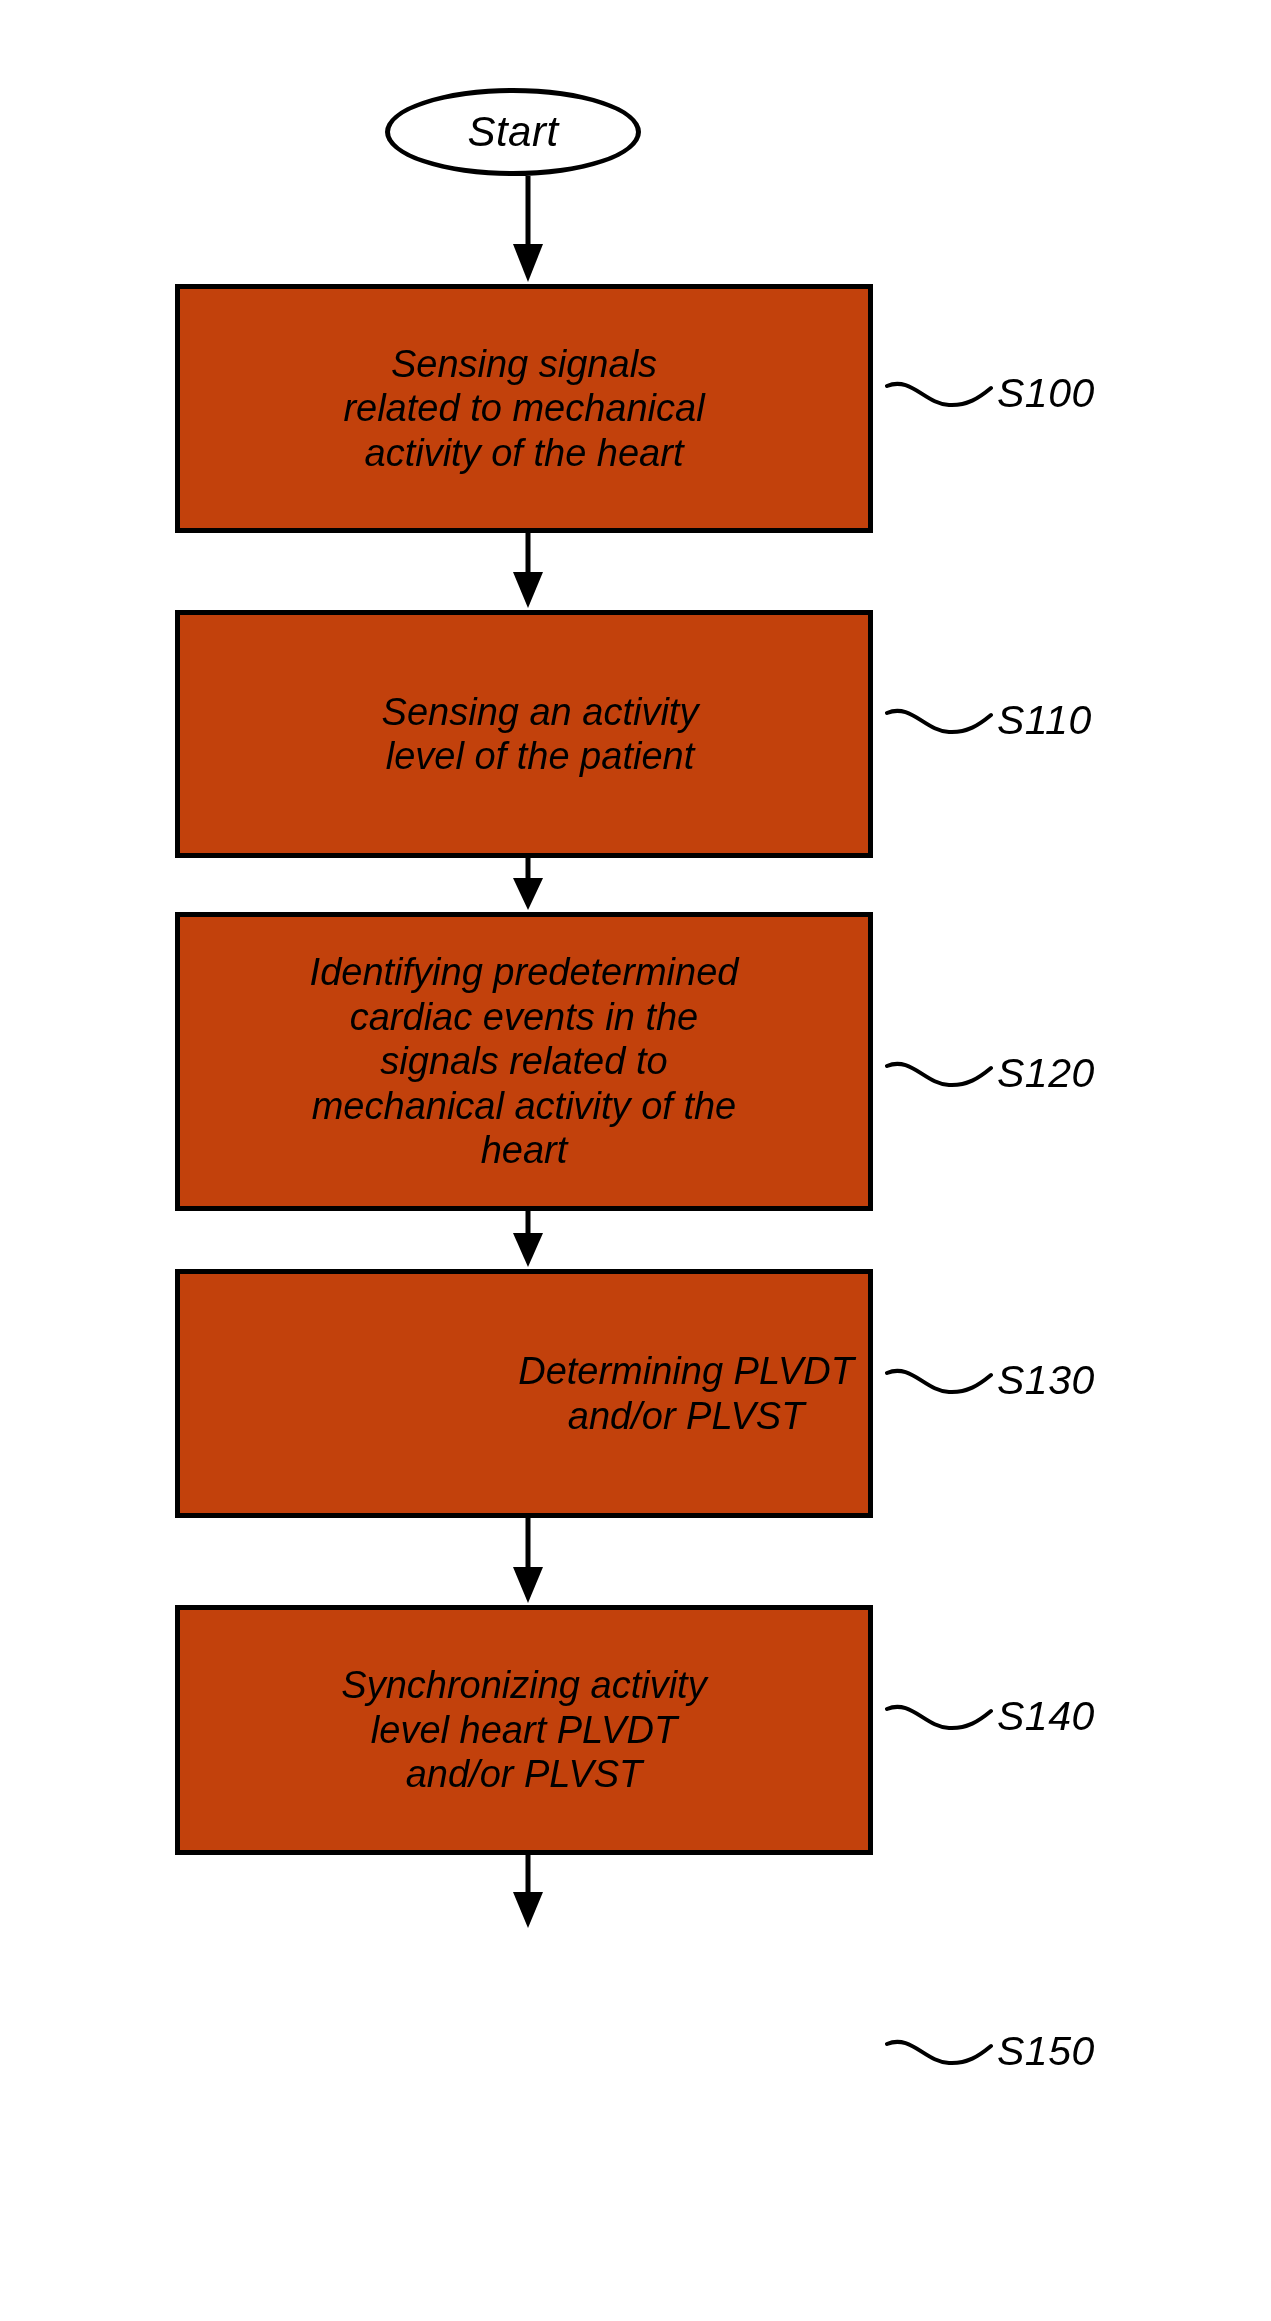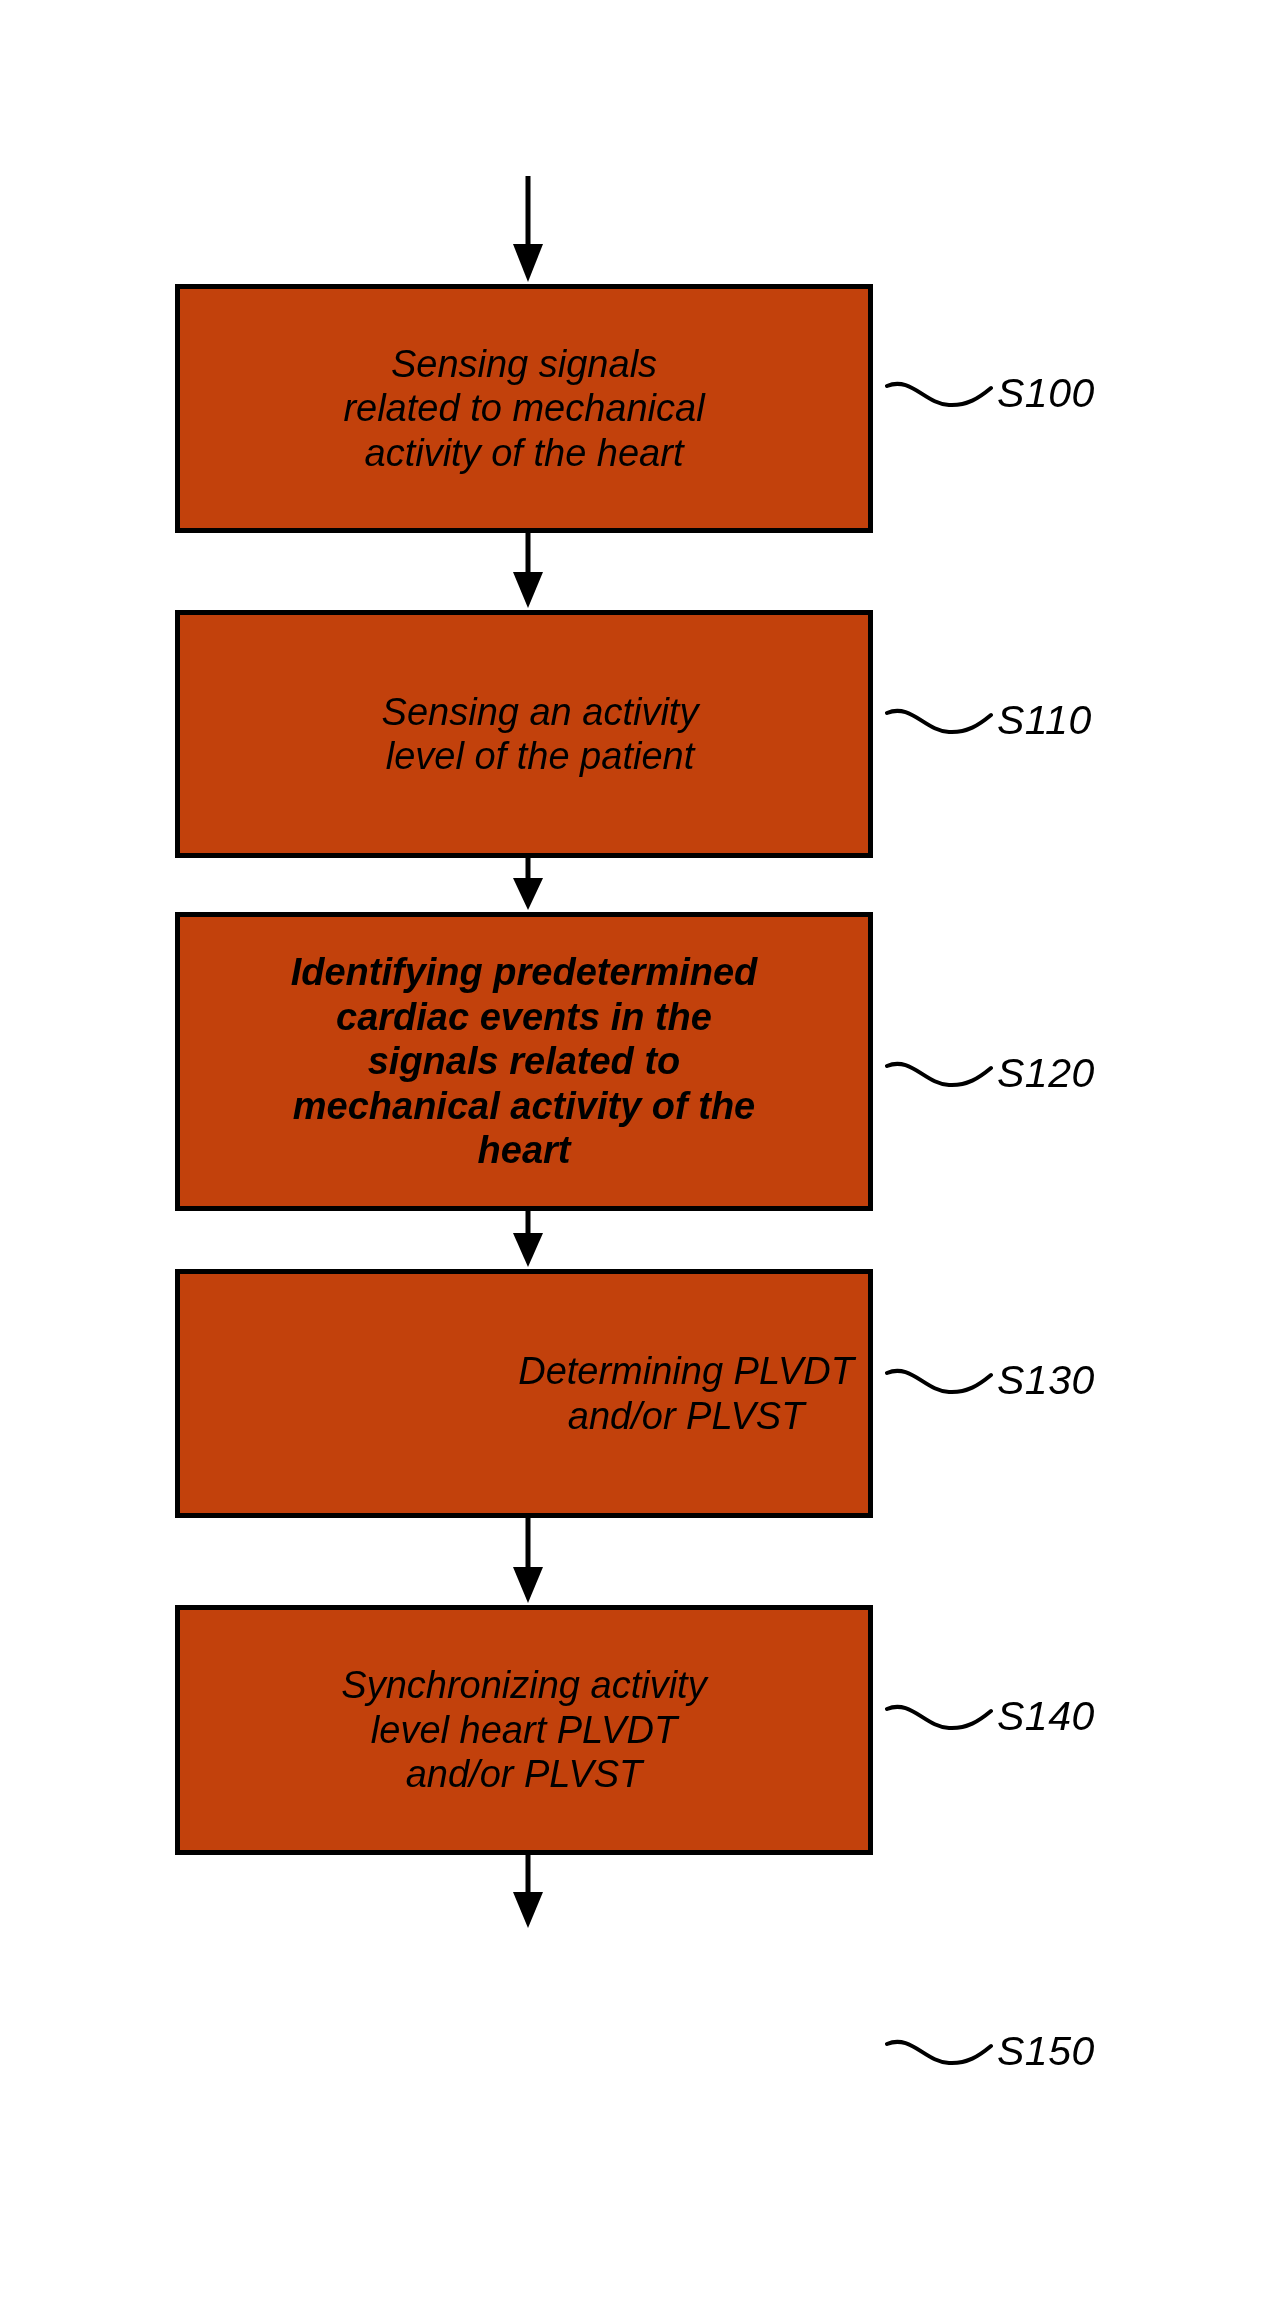--- a/index.html
+++ b/index.html
@@ -100,20 +100,23 @@
     font-size: 41px;
     white-space: nowrap;
     letter-spacing: 0.5px;
   }
 </style>
 </head>
 <body>
 
 <div id="figure-root">
 
+  <div class="start-node">
+    <div class="start-label">Start</div>
+  </div>
 
   <div class="connector" style="top:176px;height:108px;">
     <svg width="44" height="108" viewBox="0 0 44 108">
       <line x1="22" y1="0" x2="22" y2="82" stroke="#000" stroke-width="5"></line>
       <polygon points="22,106 7,68 37,68" fill="#000"></polygon>
     </svg>
   </div>
 
   <div class="proc-box" style="top:284px;height:249px;">
     <div class="proc-text">Sensing signals
@@ -151,21 +154,21 @@
     <div class="ref-text">S110</div>
   </div>
 
   <div class="connector" style="top:858px;height:54px;">
     <svg width="44" height="54" viewBox="0 0 44 54">
       <line x1="22" y1="0" x2="22" y2="32" stroke="#000" stroke-width="5"></line>
       <polygon points="22,52 7,20 37,20" fill="#000"></polygon>
     </svg>
   </div>
 
-  <div class="proc-box" style="top:912px;height:299px;font-weight:bold;">
+  <div class="proc-box" style="top:912px;height:299px;">
     <div class="proc-text">Identifying predetermined
 cardiac events in the
 signals related to
 mechanical activity of the
 heart</div>
   </div>
 
   <div class="ref-group" style="left:885px;top:1052px;">
     <div class="ref-leader">
       <svg width="110" height="44" viewBox="0 0 110 44">

